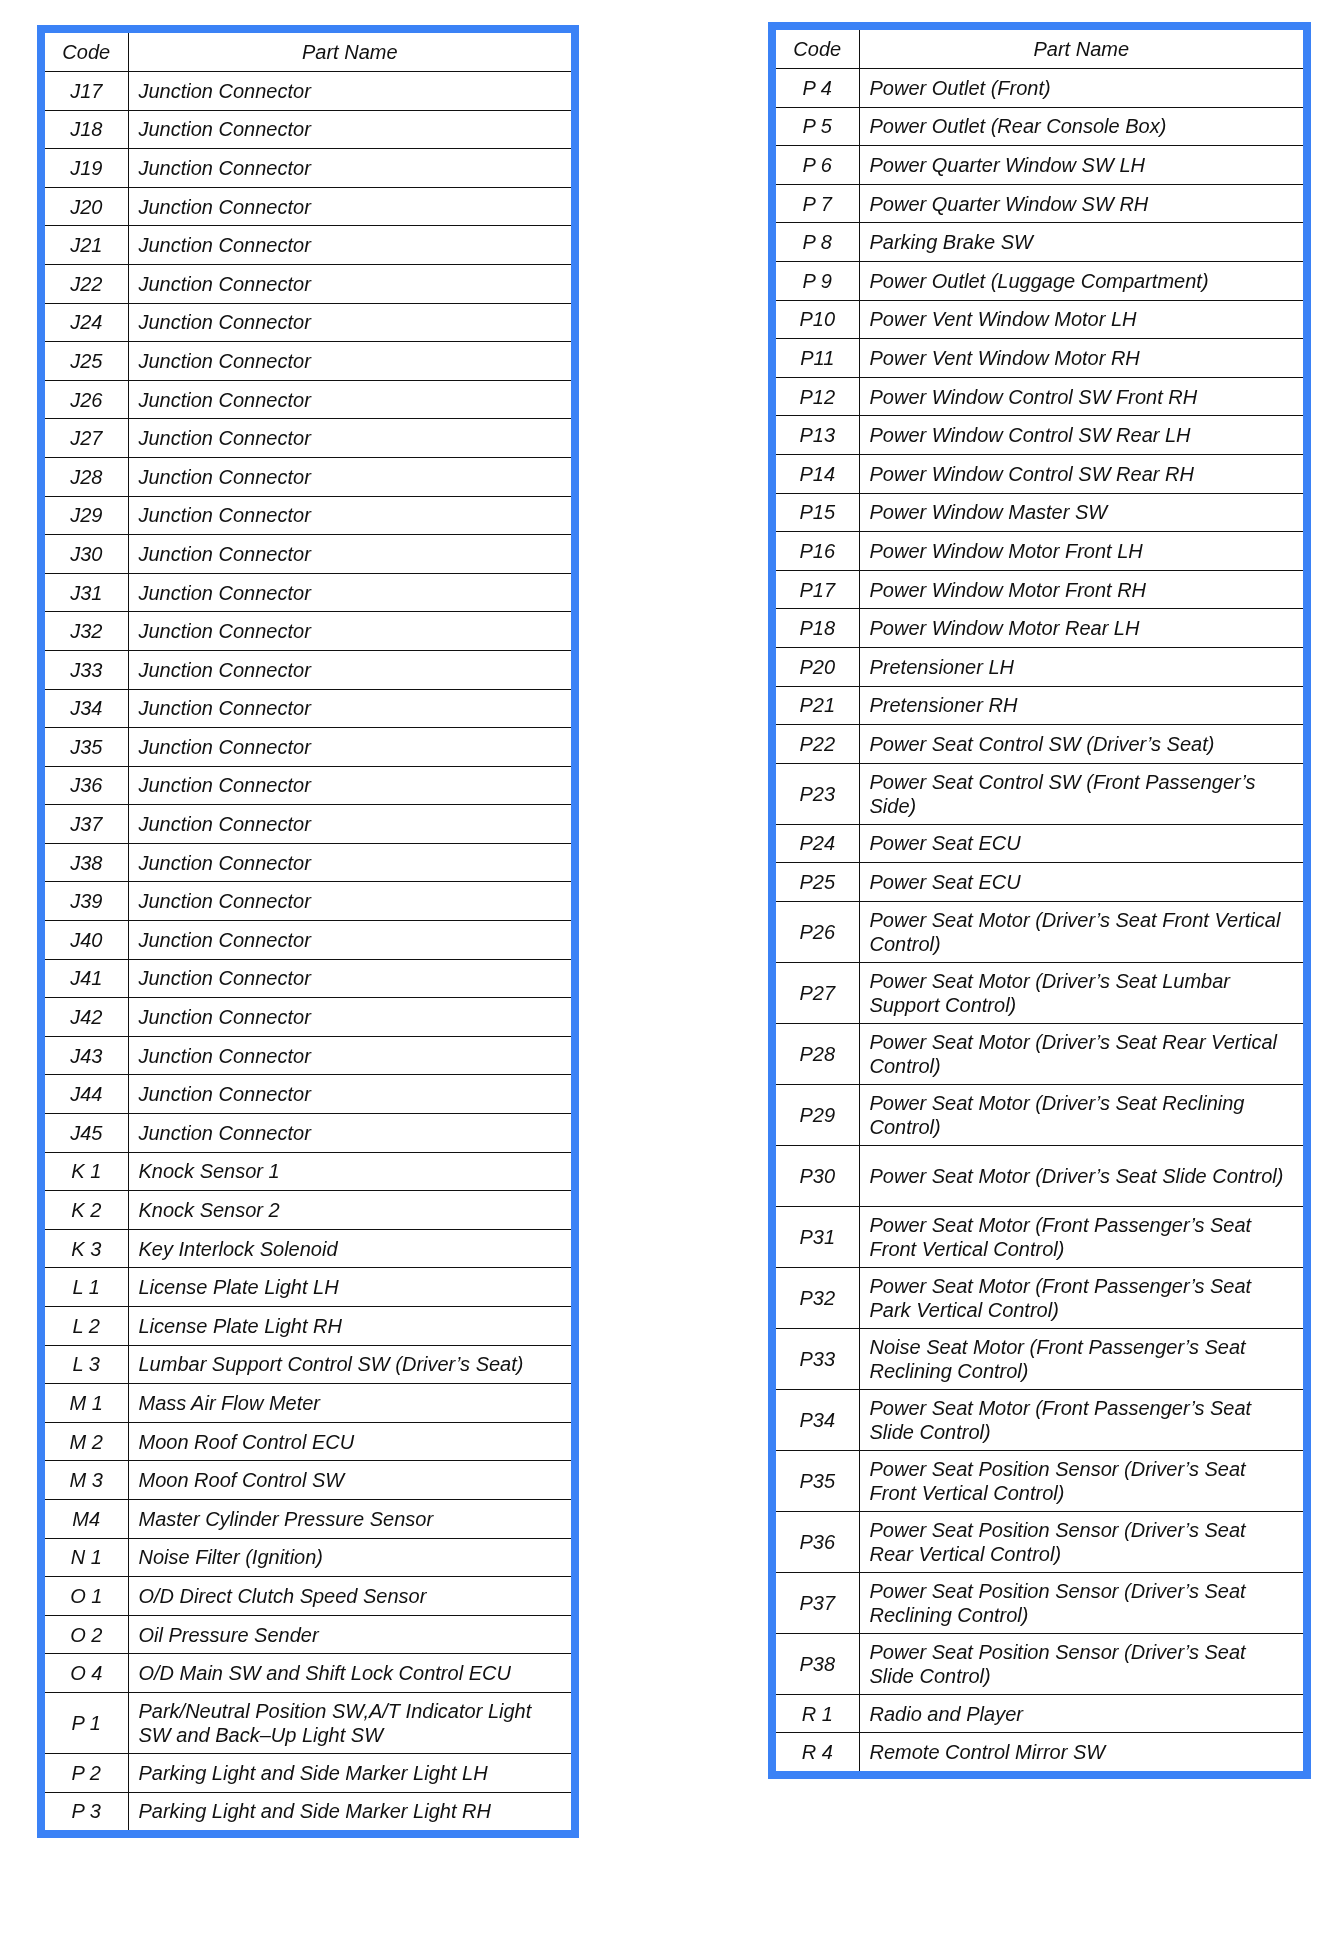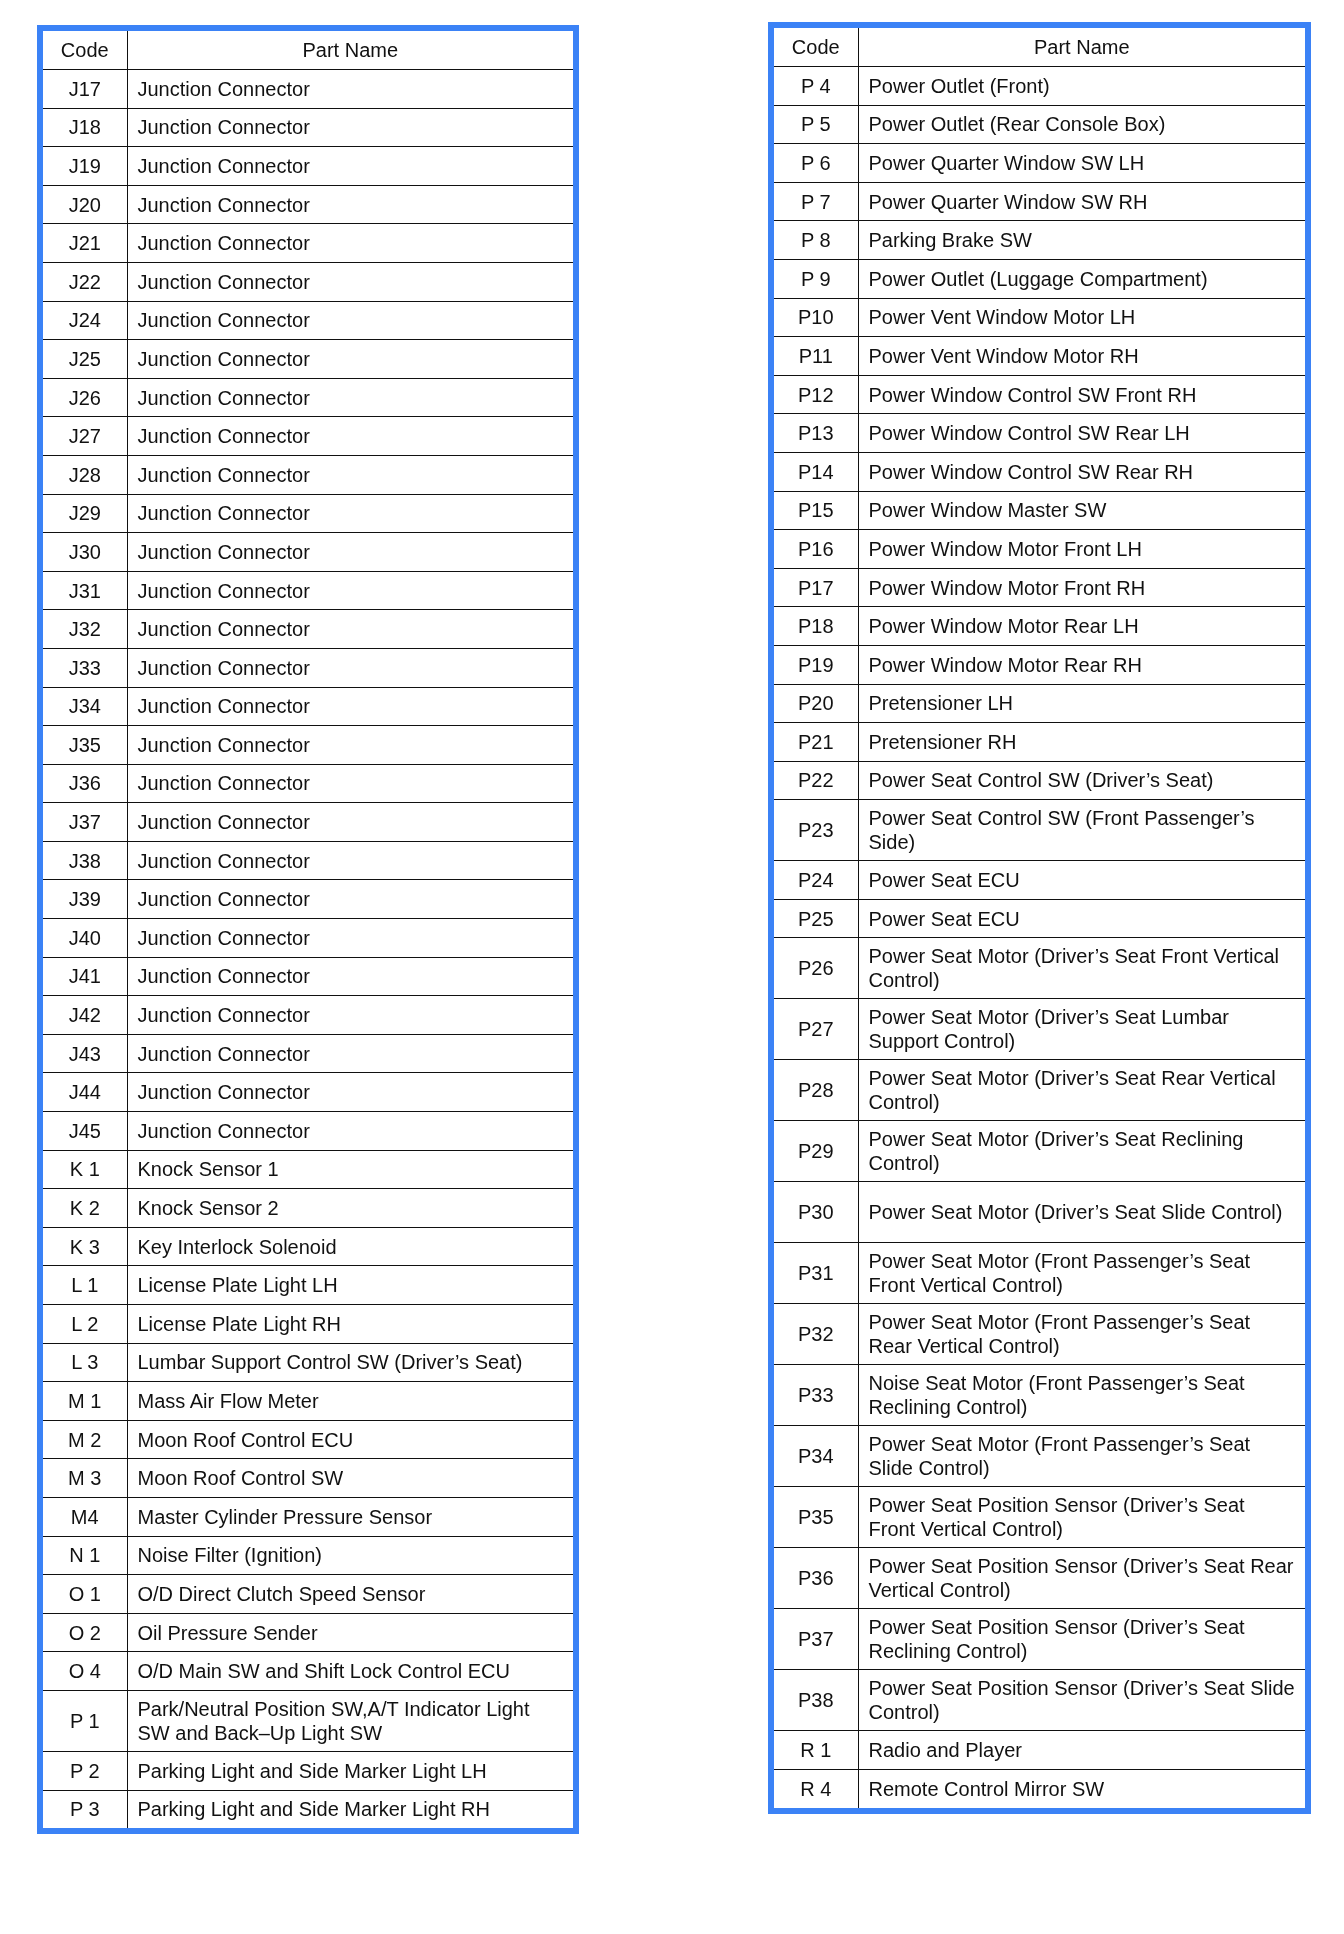--- a/index.html
+++ b/index.html
@@ -1,19 +1,19 @@
 <!DOCTYPE html>
 <html><head>
 <meta charset="utf-8">
 <style>
   html, body { margin: 0; padding: 0; background: #ffffff; }
   body { width: 1344px; height: 1934px; position: relative; overflow: hidden;
          font-family: "Liberation Sans", sans-serif; color: #111; }
   table.parts { position: absolute; border-collapse: collapse; table-layout: fixed;
-                border: 6px solid #3b82f6; }
+                border: 8px solid #3b82f6; font-style: italic; }
   table.parts th, table.parts td { border: 1.5px solid #111; padding: 0 10px;
                 font-weight: normal; font-size: 20px; line-height: 24px; }
   table.parts th { height: 38px; text-align: center; }
   table.parts td.code { text-align: center; padding: 0 4px; }
   table.parts td.name { text-align: left; }
   table.parts tr.single td { height: 37.6px; }
   table.parts tr.double td { height: 60px; }
   #left-table { left: 37px; top: 25px; width: 542px; }
   #right-table { left: 768px; top: 22px; width: 543px; }
   col.code-col { width: 87px; }
@@ -282,24 +282,20 @@
       </tr>
       <tr class="single">
         <td class="code">P17</td>
         <td class="name">Power Window Motor Front RH</td>
       </tr>
       <tr class="single">
         <td class="code">P18</td>
         <td class="name">Power Window Motor Rear LH</td>
       </tr>
       <tr class="single">
-        <td class="code">P19</td>
-        <td class="name">Power Window Motor Rear RH</td>
-      </tr>
-      <tr class="single">
         <td class="code">P20</td>
         <td class="name">Pretensioner LH</td>
       </tr>
       <tr class="single">
         <td class="code">P21</td>
         <td class="name">Pretensioner RH</td>
       </tr>
       <tr class="single">
         <td class="code">P22</td>
         <td class="name">Power Seat Control SW (Driver’s Seat)</td>
@@ -335,21 +331,21 @@
       <tr class="double">
         <td class="code">P30</td>
         <td class="name">Power Seat Motor (Driver’s Seat Slide Control)</td>
       </tr>
       <tr class="double">
         <td class="code">P31</td>
         <td class="name">Power Seat Motor (Front Passenger’s Seat Front Vertical Control)</td>
       </tr>
       <tr class="double">
         <td class="code">P32</td>
-        <td class="name">Power Seat Motor (Front Passenger’s Seat Rear Vertical Control)</td>
+        <td class="name">Power Seat Motor (Front Passenger’s Seat Park Vertical Control)</td>
       </tr>
       <tr class="double">
         <td class="code">P33</td>
         <td class="name">Noise Seat Motor (Front Passenger’s Seat Reclining Control)</td>
       </tr>
       <tr class="double">
         <td class="code">P34</td>
         <td class="name">Power Seat Motor (Front Passenger’s Seat Slide Control)</td>
       </tr>
       <tr class="double">

